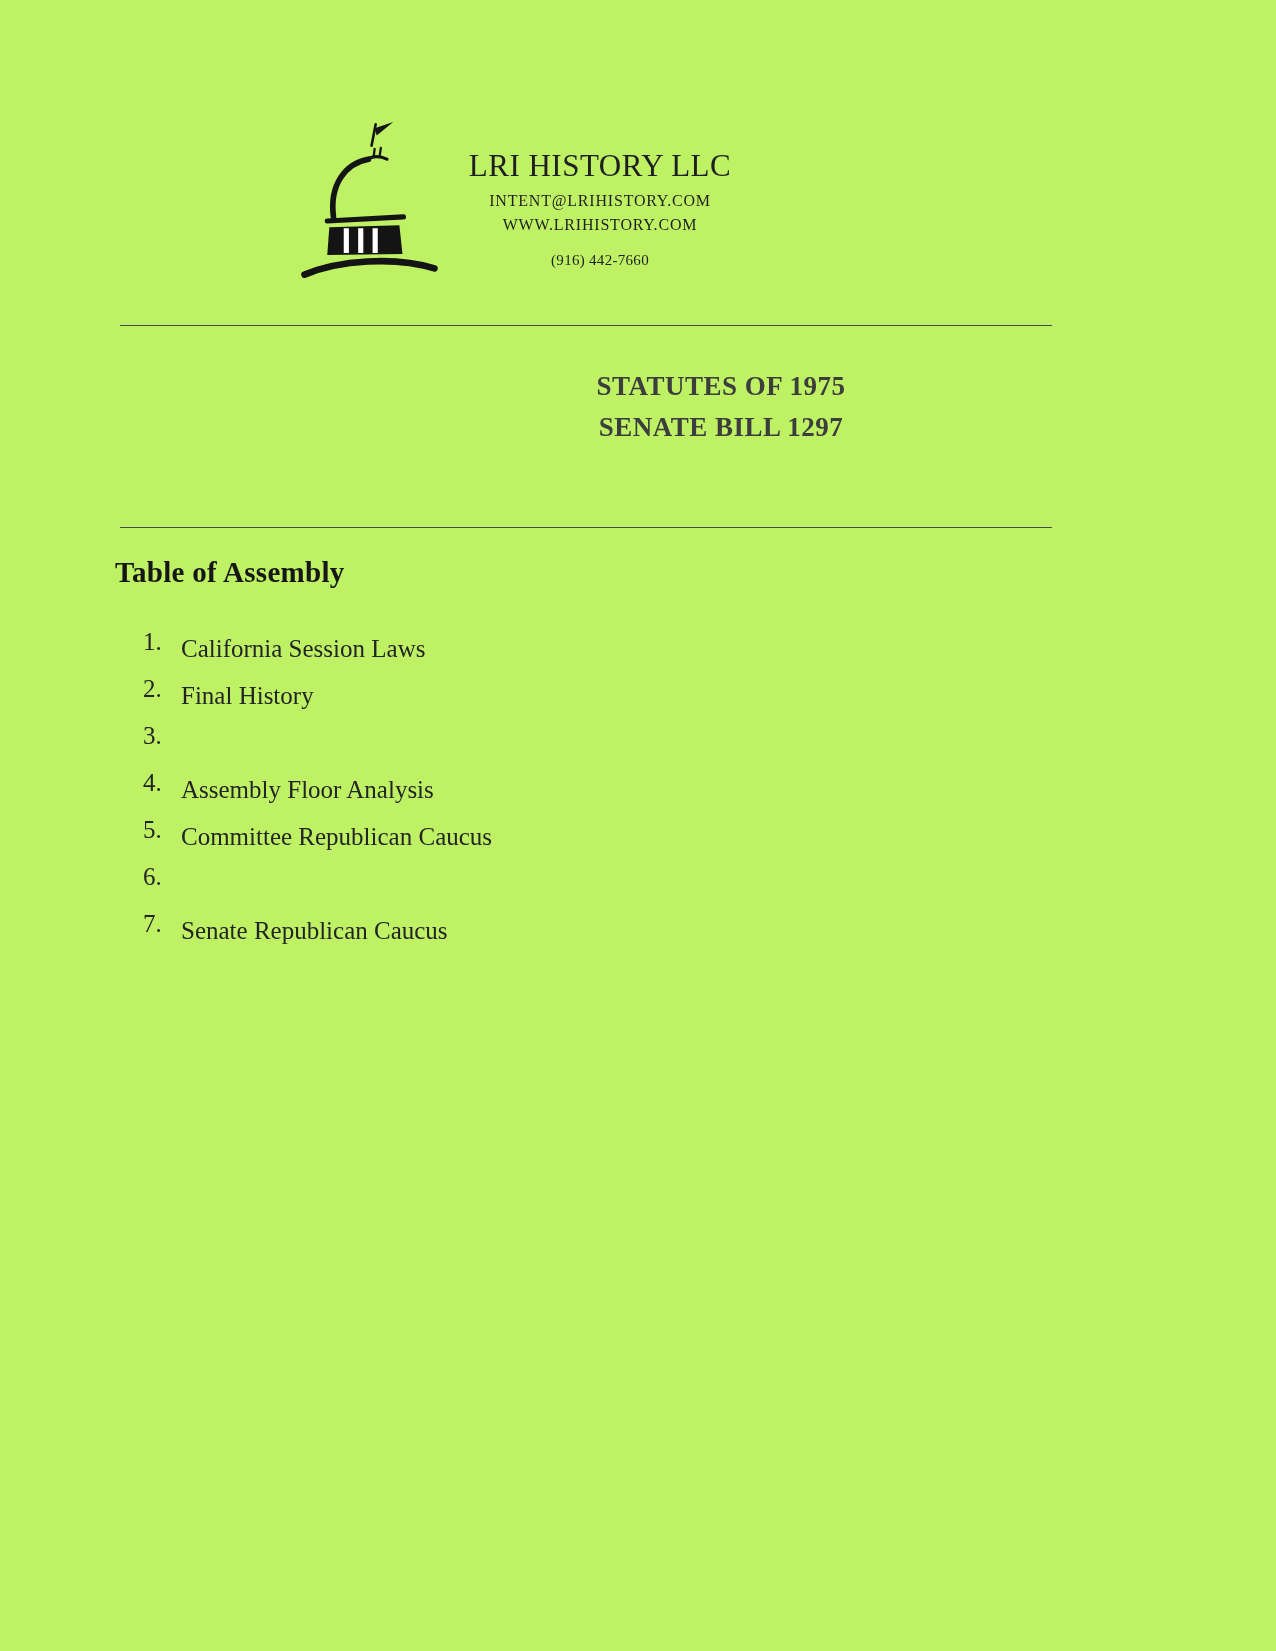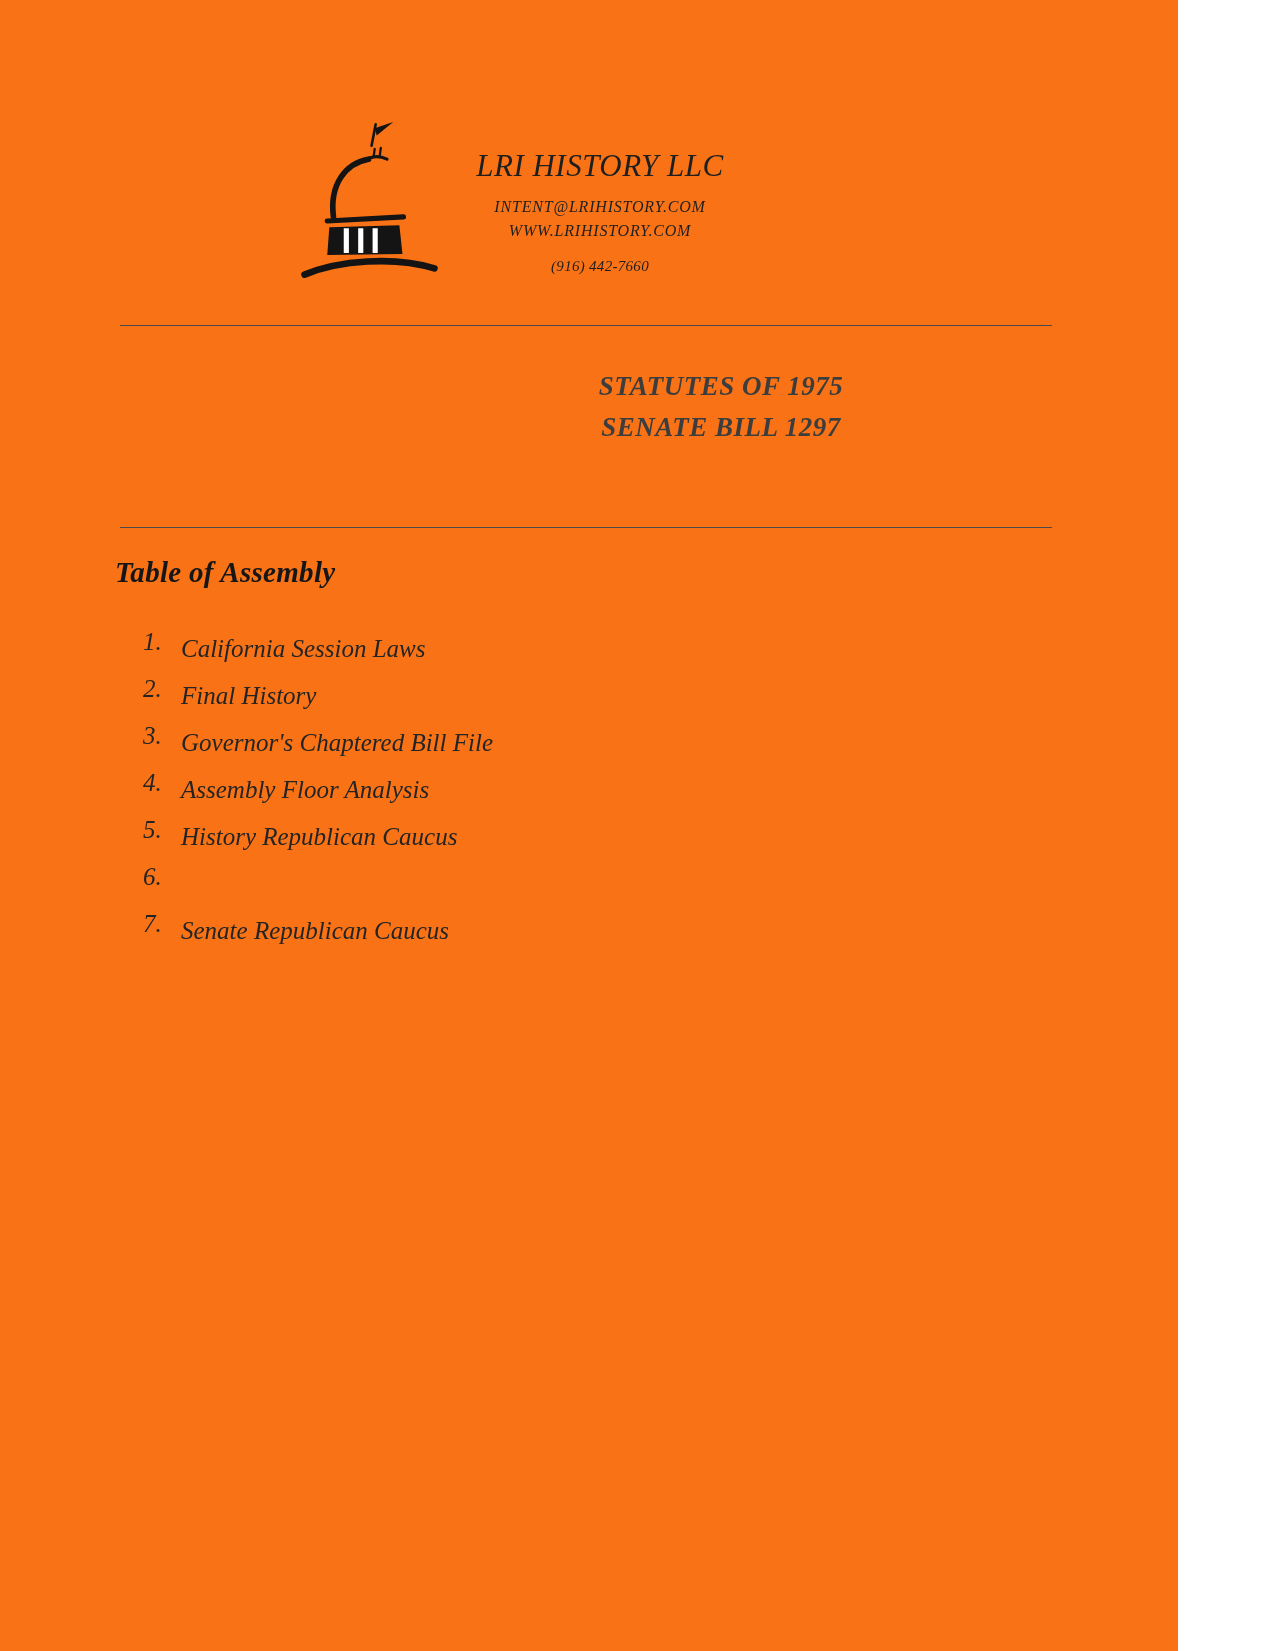--- a/index.html
+++ b/index.html
@@ -3,25 +3,24 @@
 <meta charset="utf-8">
 <style>
   * { box-sizing: border-box; margin: 0; padding: 0; }
   html, body { background: #ffffff; }
   body {
     font-family: "Liberation Serif", "DejaVu Serif", serif;
     color: #1f1f1f;
   }
   .page {
     position: relative;
-    width: 1178px;
+    width: 1276px;
     height: 1651px;
-    background: #f97316;
+    background: #bef264;
     overflow: hidden;
-    font-style: italic;
   }
 
   
   .logo {
     position: absolute;
     left: 292px;
     top: 118px;
     width: 155px;
     height: 170px;
   }
@@ -32,21 +31,21 @@
     width: 340px;
     text-align: center;
     color: #1f1f1f;
   }
   .company {
     font-size: 31px;
     letter-spacing: 0.5px;
     white-space: nowrap;
   }
   .contact {
-    margin-top: 14px;
+    margin-top: 8px;
     font-size: 16px;
     letter-spacing: 0.8px;
     white-space: nowrap;
   }
   .contact.site { margin-top: 6px; }
   .phone {
     margin-top: 18px;
     font-size: 15px;
     letter-spacing: 0.3px;
   }
@@ -159,29 +158,28 @@
     <li class="toc-row">
       <span class="toc-num">1.</span>
       <span class="toc-label">California Session Laws</span>
     </li>
     <li class="toc-row">
       <span class="toc-num">2.</span>
       <span class="toc-label">Final History</span>
     </li>
     <li class="toc-row">
       <span class="toc-num">3.</span>
-      <span class="toc-label">Governor's Chaptered Bill File</span>
     </li>
     <li class="toc-row">
       <span class="toc-num">4.</span>
       <span class="toc-label">Assembly Floor Analysis</span>
     </li>
     <li class="toc-row">
       <span class="toc-num">5.</span>
-      <span class="toc-label">History Republican Caucus</span>
+      <span class="toc-label">Committee Republican Caucus</span>
     </li>
     <li class="toc-row">
       <span class="toc-num">6.</span>
     </li>
     <li class="toc-row">
       <span class="toc-num">7.</span>
       <span class="toc-label">Senate Republican Caucus</span>
     </li>
   </ol>
 

